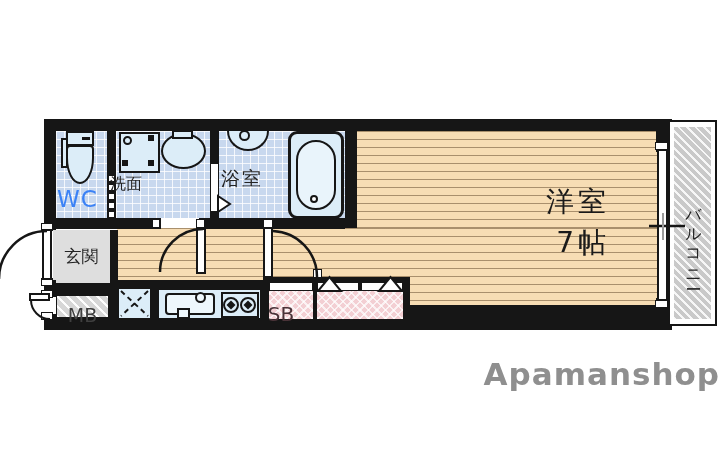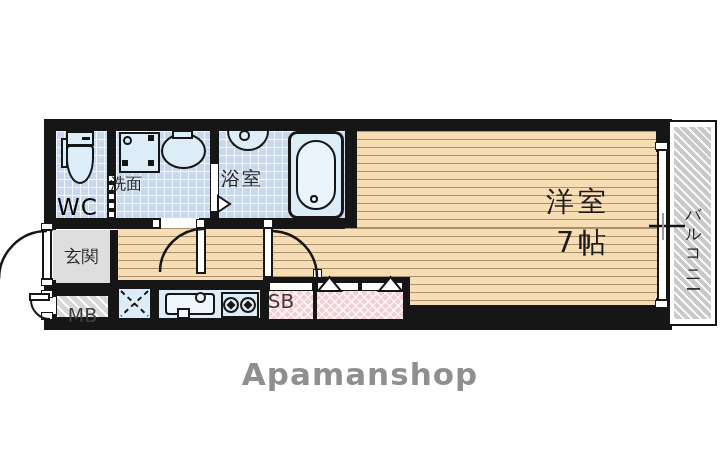--- a/index.html
+++ b/index.html
@@ -21,21 +21,21 @@
   .hatch-mb{position:absolute;background-color:#d6d6d6;
         background-image:repeating-linear-gradient(45deg,rgba(255,255,255,.95) 0 2px,transparent 2px 7px);}
   .hatch-bal{position:absolute;background-color:#c9c9c9;
         background-image:repeating-linear-gradient(45deg,rgba(255,255,255,.85) 0 2px,transparent 2px 6px);}
   .pink{position:absolute;background-color:var(--pink);
         background-image:repeating-linear-gradient(45deg,rgba(255,255,255,.7) 0 1.5px,transparent 1.5px 6px),
                          repeating-linear-gradient(-45deg,rgba(255,255,255,.7) 0 1.5px,transparent 1.5px 6px);}
   .band{position:absolute;background:#fff;border:1.5px solid var(--wall);box-sizing:border-box;}
   .dash-strip{position:absolute;background:repeating-linear-gradient(180deg,var(--wall) 0 4px,#fff 4px 9px);}
   svg.overlay{position:absolute;left:0;top:0;pointer-events:none;}
-  .logo{position:absolute;left:0;top:356px;width:720px;text-align:center;
+  .logo{position:absolute;left:0;top:356px;width:720px;text-align:right;
         font-size:31px;font-weight:600;letter-spacing:1px;color:var(--logo);}
   .v-label{writing-mode:vertical-rl;text-orientation:mixed;letter-spacing:3px;}
 </style>
 </head>
 <body>
 
 <div class="stage">
 
   <div class="wood" style="left:357px;top:131px;width:305px;height:97px;"></div>
   <div class="wood" style="left:117px;top:228px;width:545px;height:77px;"></div>
@@ -111,21 +111,21 @@
     </div>
   <div class="fix" style="left:117px;top:287px;width:35px;height:33px;border-width:2.5px;"></div>
   <div class="fix" style="left:157px;top:288px;width:105px;height:32px;border-width:2.5px;"></div>
   <div class="abs" style="left:165px;top:293px;width:50px;height:22px;background:#eef7fc;border:2px solid var(--wall);border-radius:4px;box-sizing:border-box;"></div>
   <div class="abs" style="left:195px;top:292px;width:11px;height:11px;background:#eef7fc;border:2px solid var(--wall);border-radius:50%;box-sizing:border-box;"></div>
   <div class="abs" style="left:177px;top:308px;width:13px;height:11px;background:#eef7fc;border:2px solid var(--wall);box-sizing:border-box;"></div>
   <div class="abs" style="left:221px;top:292px;width:38px;height:26px;background:var(--fixture);border:2px solid var(--wall);box-sizing:border-box;"></div>
 
   <div class="band" style="left:269px;top:282px;width:44px;height:9px;"></div>
   <div class="pink" style="left:269px;top:291px;width:44px;height:28px;"></div>
-  <div class="lbl ctr" style="left:269px;top:287px;width:24px;height:28px;font-size:20px;color:#4a3338;">
+  <div class="lbl ctr" style="left:269px;top:300px;width:24px;height:28px;font-size:20px;color:#4a3338;">
       <span>SB</span>
     </div>
   <div class="band" style="left:317px;top:282px;width:86px;height:9px;"></div>
   <div class="wall" style="left:358px;top:281px;width:4px;height:11px;"></div>
   <div class="pink" style="left:317px;top:291px;width:86px;height:28px;"></div>
 
   <div class="leaf" style="left:657px;top:149px;width:11px;height:152px;"></div>
 
   <div class="abs" style="left:668px;top:120px;width:49px;height:206px;background:#fff;border:2.5px solid var(--wall);box-sizing:border-box;"></div>
   <div class="hatch-bal" style="left:674px;top:127px;width:37px;height:192px;"></div>
@@ -147,21 +147,21 @@
     <g>
       <circle cx="231" cy="305" r="7" fill="#dcedf8" stroke="#161616" stroke-width="2"></circle>
       <rect x="-3.2" y="-3.2" width="6.4" height="6.4" fill="#161616" transform="translate(231,305) rotate(45)"></rect>
     </g>
     <g>
       <circle cx="248" cy="305" r="7" fill="#dcedf8" stroke="#161616" stroke-width="2"></circle>
       <rect x="-3.2" y="-3.2" width="6.4" height="6.4" fill="#161616" transform="translate(248,305) rotate(45)"></rect>
     </g>
   </svg>
 
-  <div class="lbl" style="left:57px;top:186px;font-size:23px;letter-spacing:1px;color:#000000;margin-top:8px;"><span>WC</span></div>
+  <div class="lbl" style="left:57px;top:186px;font-size:23px;letter-spacing:1px;color:#3b82f6;"><span>WC</span></div>
   <div class="lbl" style="left:110px;top:174px;width:88px;height:42px;font-size:16px;line-height:19px;text-align:left;">
     <div>洗面</div>
   </div>
   <div class="lbl" style="left:221px;top:166px;font-size:19px;letter-spacing:2px;"><span>浴室</span></div>
   <div class="lbl" style="left:400px;top:181px;width:210px;font-size:28px;line-height:41px;letter-spacing:4px;text-align:right;color:#1a1a1a;">
     <div>洋室</div>
     <div>7帖</div>
   </div>
 
   <div class="logo"><span>Apamanshop</span></div>

